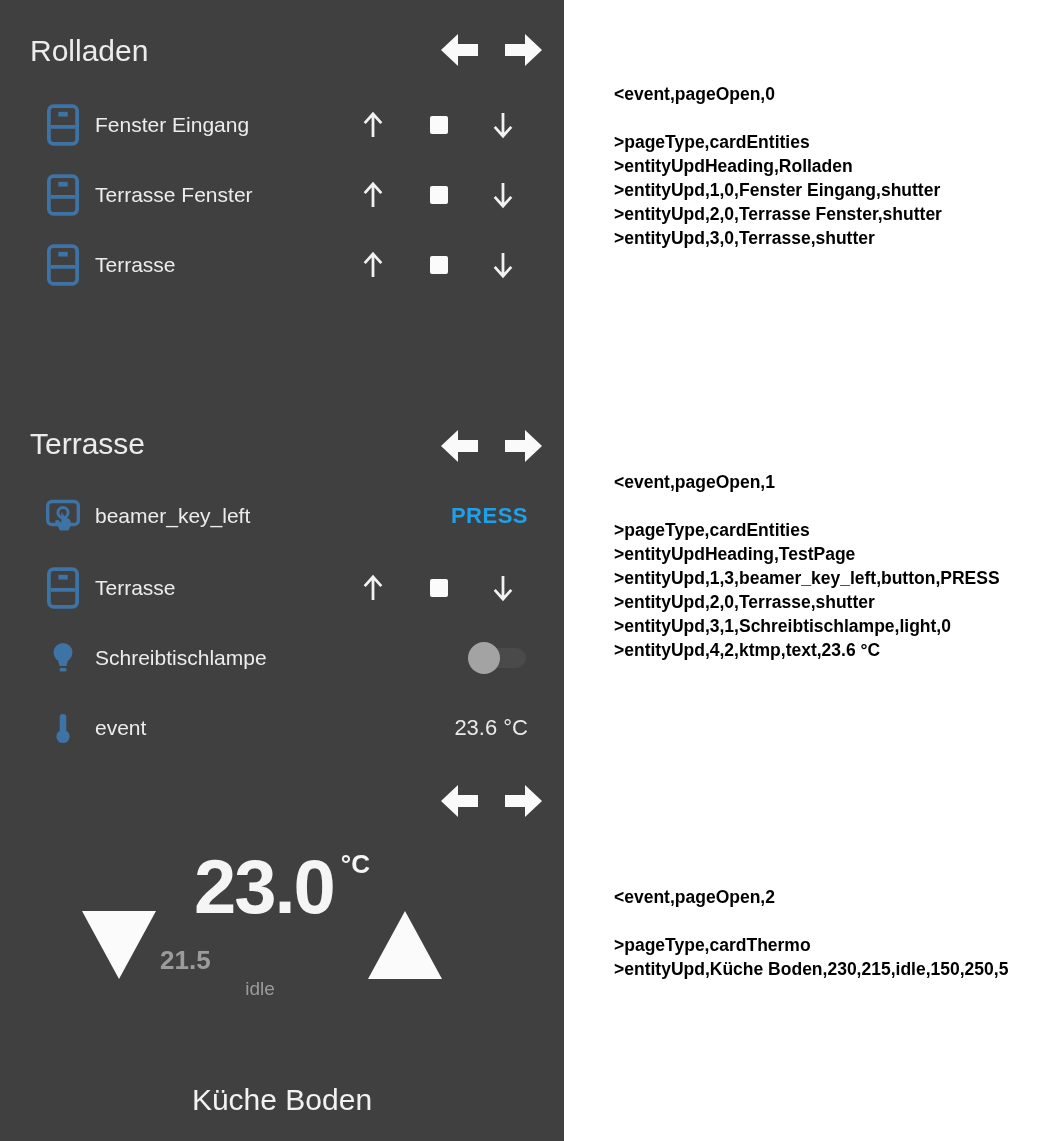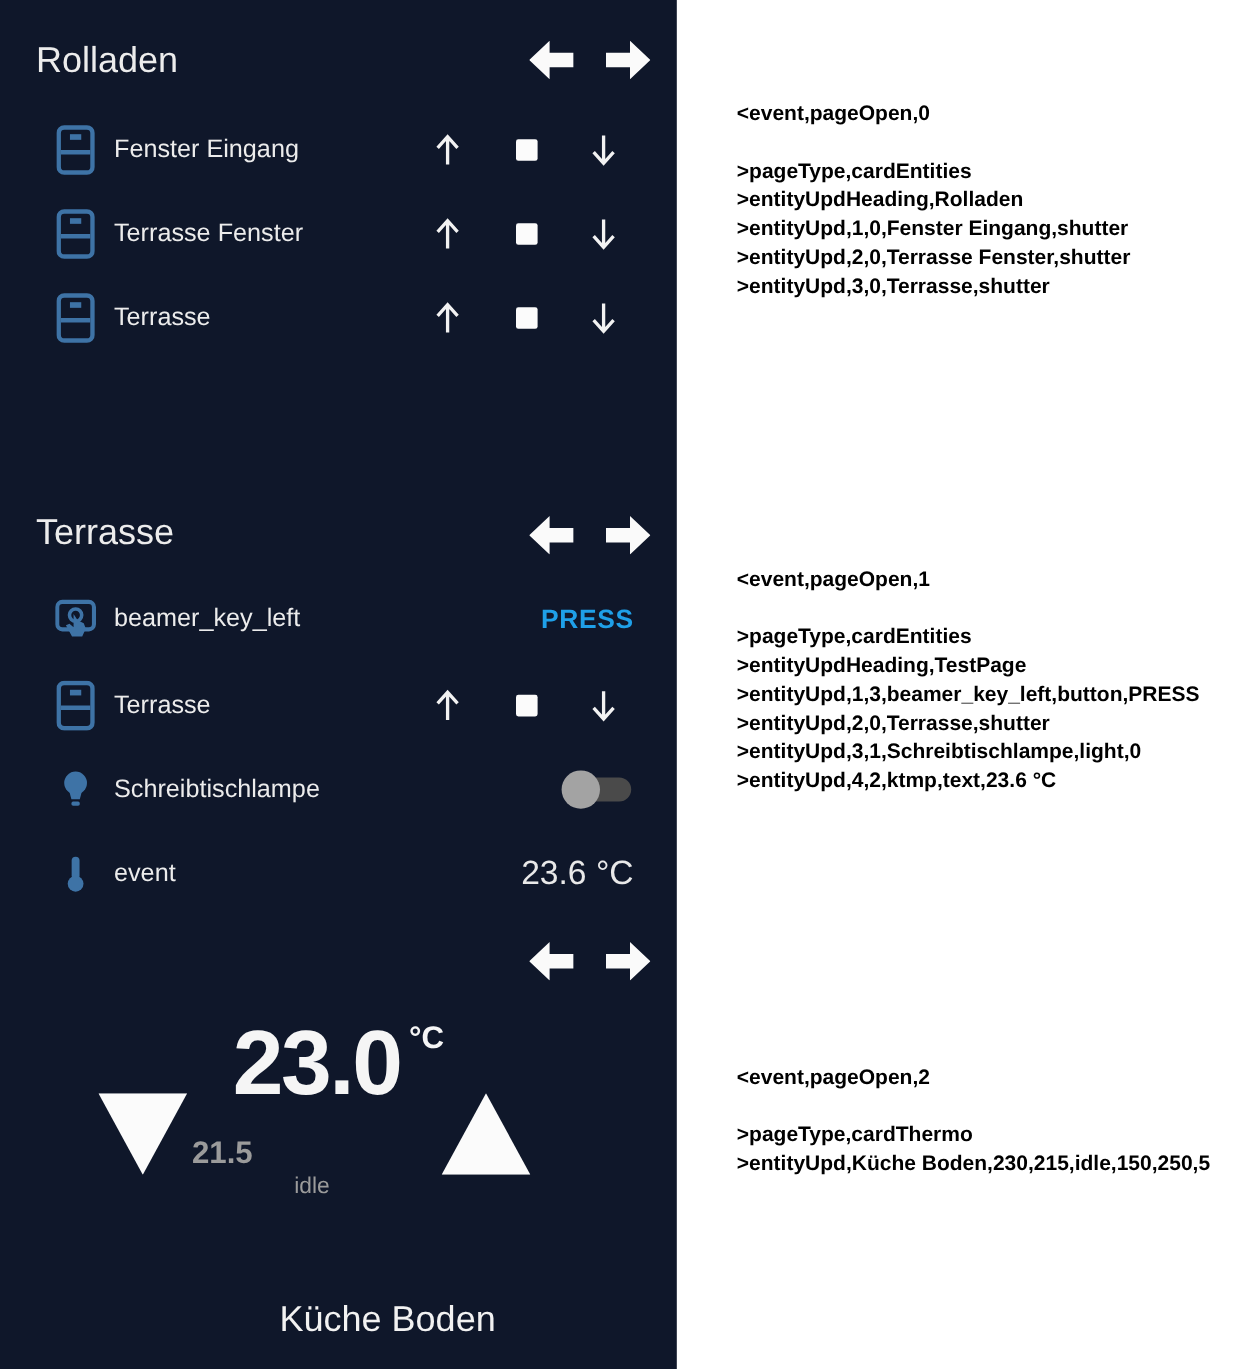--- a/index.html
+++ b/index.html
@@ -1,52 +1,52 @@
 <!DOCTYPE html>
 <html><head>
 <meta charset="utf-8">
 <style>
   html,body{margin:0;padding:0;background:#ffffff;}
   .stage{position:relative;width:1045px;height:1141px;background:#ffffff;overflow:hidden;
          font-family:"Liberation Sans",sans-serif;}
   
-  .panel{position:absolute;left:0;top:0;width:564px;height:1141px;background:#0f172a;}
+  .panel{position:absolute;left:0;top:0;width:564px;height:1141px;background:#404040;}
   .card-title{position:absolute;left:30px;font-size:30px;line-height:36px;color:#ececec;}
   .navbtn{position:absolute;width:37px;height:32px;cursor:pointer;}
   .navbtn svg{display:block;}
   .row{position:absolute;left:0;width:564px;height:48px;}
   .row .icon{position:absolute;left:46px;top:3px;width:34px;height:42px;color:#3e73a6;
              display:flex;align-items:center;justify-content:center;}
   .row .label{position:absolute;left:95px;top:0;line-height:48px;font-size:21px;color:#ececec;}
   .ctl{position:absolute;top:8px;width:32px;height:32px;display:flex;align-items:center;
        justify-content:center;color:#f2f2f2;cursor:pointer;}
   .ctl-up{left:357px;}  .ctl-stop{left:423px;}  .ctl-down{left:487px;}
   .stop-sq{width:18px;height:18px;background:#fbfbfb;border-radius:2px;}
   .press{position:absolute;right:36px;top:0;line-height:48px;font-size:22px;font-weight:700;
          color:#1fa0e8;cursor:pointer;letter-spacing:0.5px;}
-  .value{position:absolute;right:36px;top:0;line-height:48px;font-size:28px;color:#e9e9e9;text-align:center;}
+  .value{position:absolute;right:36px;top:0;line-height:48px;font-size:22px;color:#e9e9e9;text-align:center;}
   .toggle{position:absolute;right:38px;top:7px;width:58px;height:34px;cursor:pointer;}
   .toggle .track{position:absolute;left:2px;top:7px;width:56px;height:20px;border-radius:10px;
                  background:#4a4a4a;}
   .toggle .knob{position:absolute;left:0;top:1px;width:32px;height:32px;border-radius:50%;
                 background:#a3a3a3;}
   
   .temp-group{position:absolute;left:150px;top:849px;width:264px;display:flex;
               justify-content:center;align-items:flex-start;color:#f5f5f5;}
   .temp-big{font-size:76px;line-height:76px;font-weight:700;letter-spacing:-2px;}
   .temp-unit{font-size:26px;line-height:26px;font-weight:700;margin-left:7px;margin-top:2px;}
   .tri{position:absolute;top:911px;width:74px;height:68px;cursor:pointer;}
   .tri svg{display:block;}
   .tri-down{left:82px;} .tri-up{left:368px;}
   .target-temp{position:absolute;left:160px;top:946px;width:200px;
                font-size:26px;line-height:28px;color:#9b9b9b;font-weight:bold;}
   .hvac-state{position:absolute;left:160px;top:976px;width:200px;text-align:center;
               font-size:19px;line-height:26px;color:#9b9b9b;}
   .thermo-name{position:absolute;left:0;top:1081px;width:564px;text-align:center;
-               font-size:30px;line-height:38px;color:#f2f2f2;margin-left:41px;}
+               font-size:30px;line-height:38px;color:#f2f2f2;}
   
   .pblock{position:absolute;left:614px;color:#000000;font-weight:700;font-size:17.5px;}
   .pline{height:24px;line-height:24px;white-space:pre;}
   .pb1{top:82px;} .pb2{top:470px;} .pb3{top:885px;}
 </style>
 </head>
 <body>
 
 <div class="stage">
   <div class="panel">

